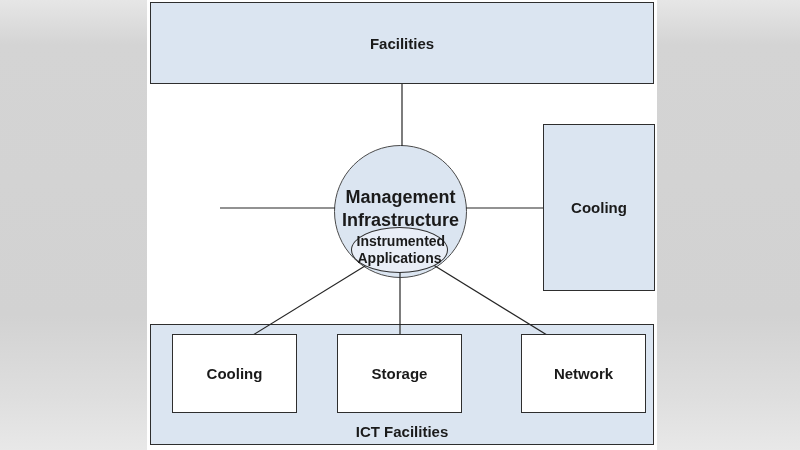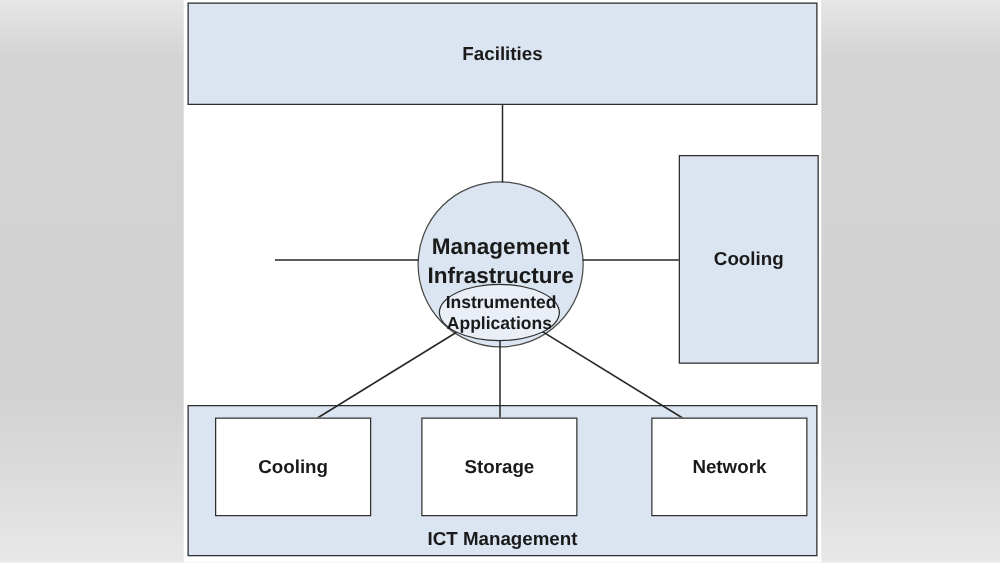--- a/index.html
+++ b/index.html
@@ -145,15 +145,15 @@
   </div>
 
   <div class="node white storage">
     <span>Storage</span>
   </div>
 
   <div class="node white network">
     <span>Network</span>
   </div>
 
-  <div class="ict-label">ICT Management</div>
+  <div class="ict-label">ICT Facilities</div>
 
 </div>
 
 </body></html>

